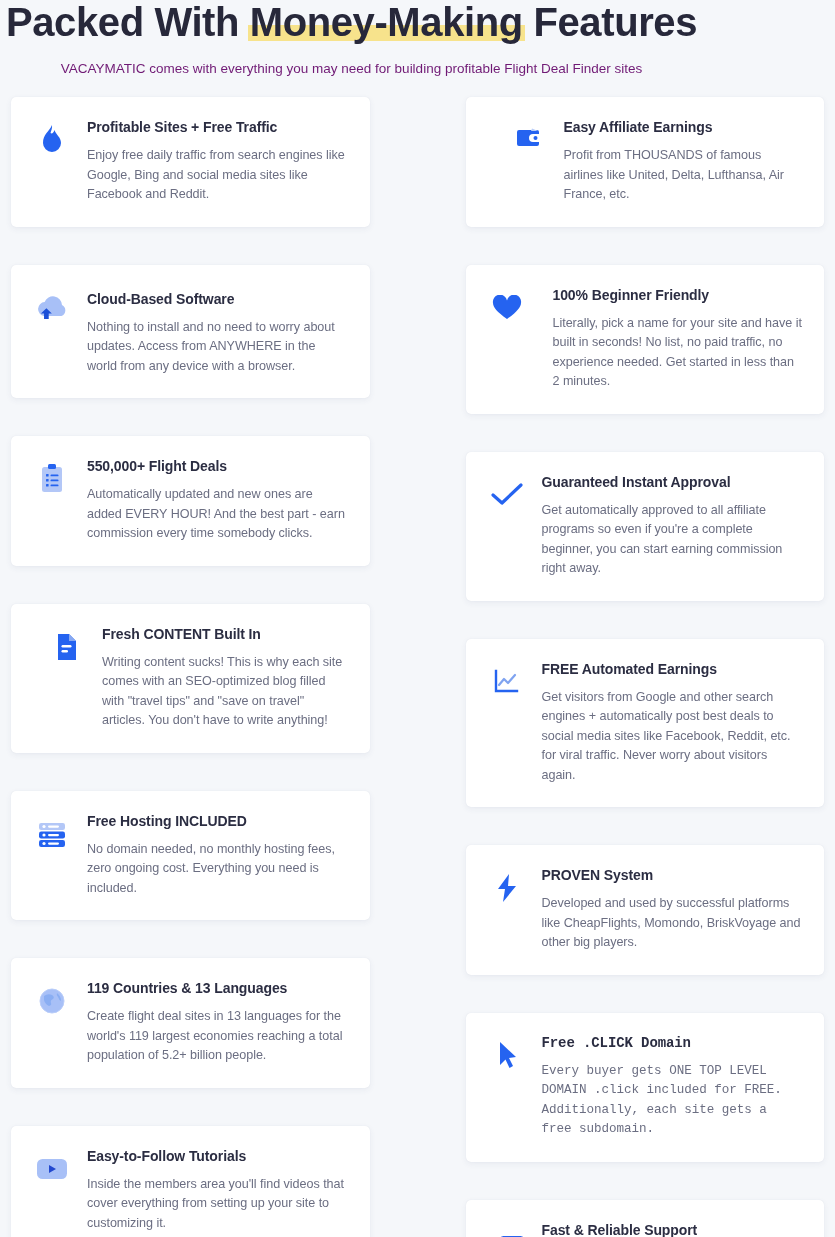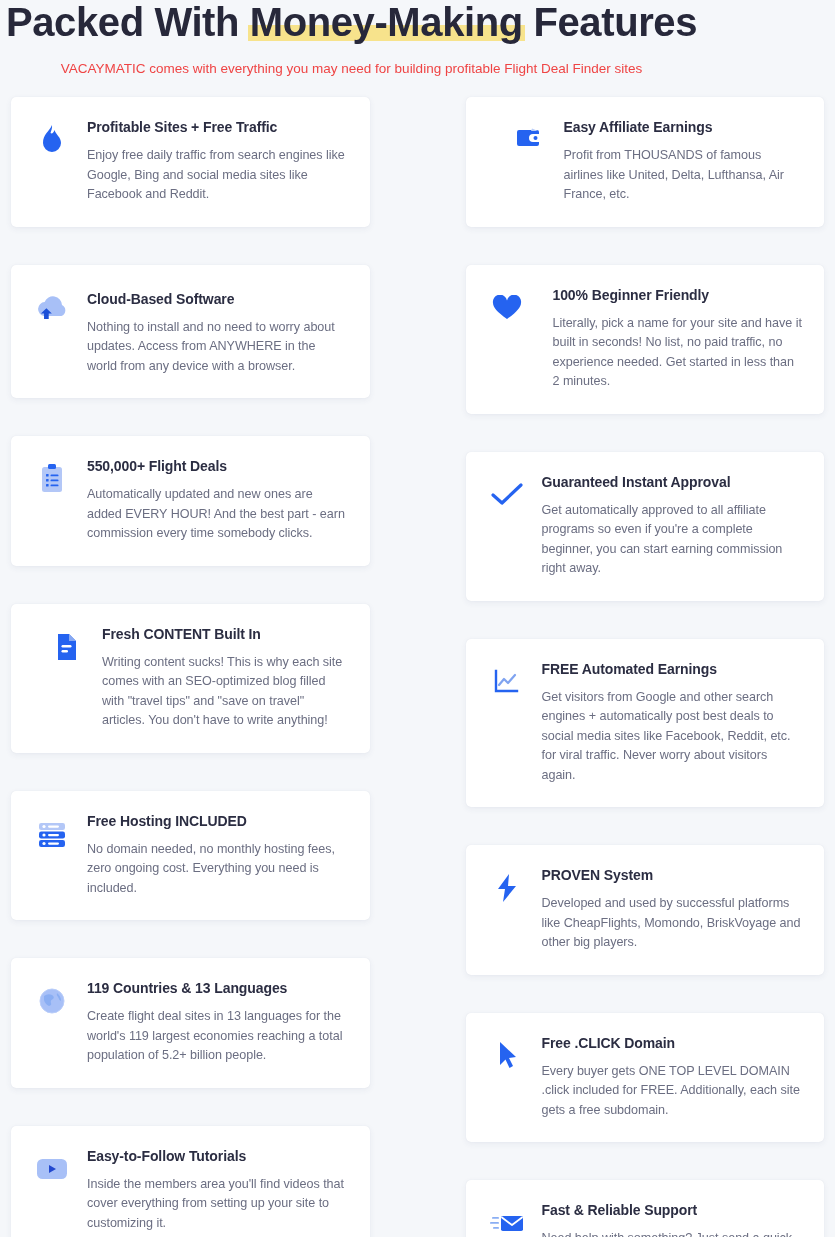--- a/index.html
+++ b/index.html
@@ -39,21 +39,21 @@
     left: -2px;
     right: -2px;
     bottom: 2px;
     height: 16px;
     background: #f7e38c;
     z-index: -1;
   }
   .subtitle {
     margin-top: 17px;
     font-size: 13.5px;
-    color: #ef4444;
+    color: #701a75;
     font-weight: 400;
     line-height: 18px;
   }
 
   
   .grid {
     position: absolute;
     top: 97px;
     left: 11px;
     width: 813px;
@@ -106,21 +106,21 @@
   .col-left  .card:nth-child(4) { min-height: 143px; padding-left: 37px; }
   .col-left  .card:nth-child(5) { min-height: 124px; justify-content: space-between; }
   .col-left  .card:nth-child(6) { min-height: 124px; }
   .col-left  .card:nth-child(7) { min-height: 124px; }
 
   .col-right .card:nth-child(1) { min-height: 108px; padding-left: 44px; }
   .col-right .card:nth-child(2) { min-height: 142px; gap: 27px; }
   .col-right .card:nth-child(3) { min-height: 126px; }
   .col-right .card:nth-child(4) { min-height: 142px; }
   .col-right .card:nth-child(5) { min-height: 124px; }
-  .col-right .card:nth-child(6) { min-height: 124px; }
+  .col-right .card:nth-child(6) { min-height: 124px; font-family: Liberation Mono, monospace; }
   .col-right .card:nth-child(7) { min-height: 124px; }
   .col-right { margin-top: 0px; }
   .col-right .card:nth-child(1) { margin-top: 0px; }
 </style>
 </head>
 <body>
 
 <div class="page">
 
   <div class="header">

